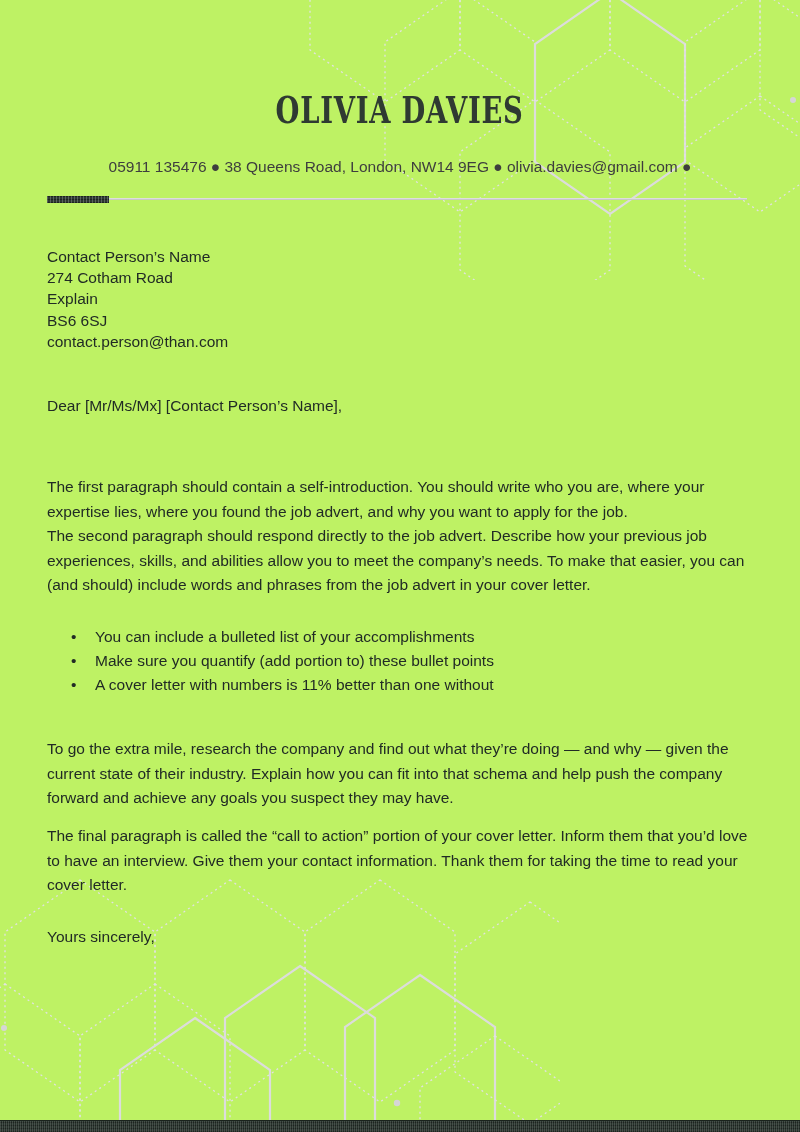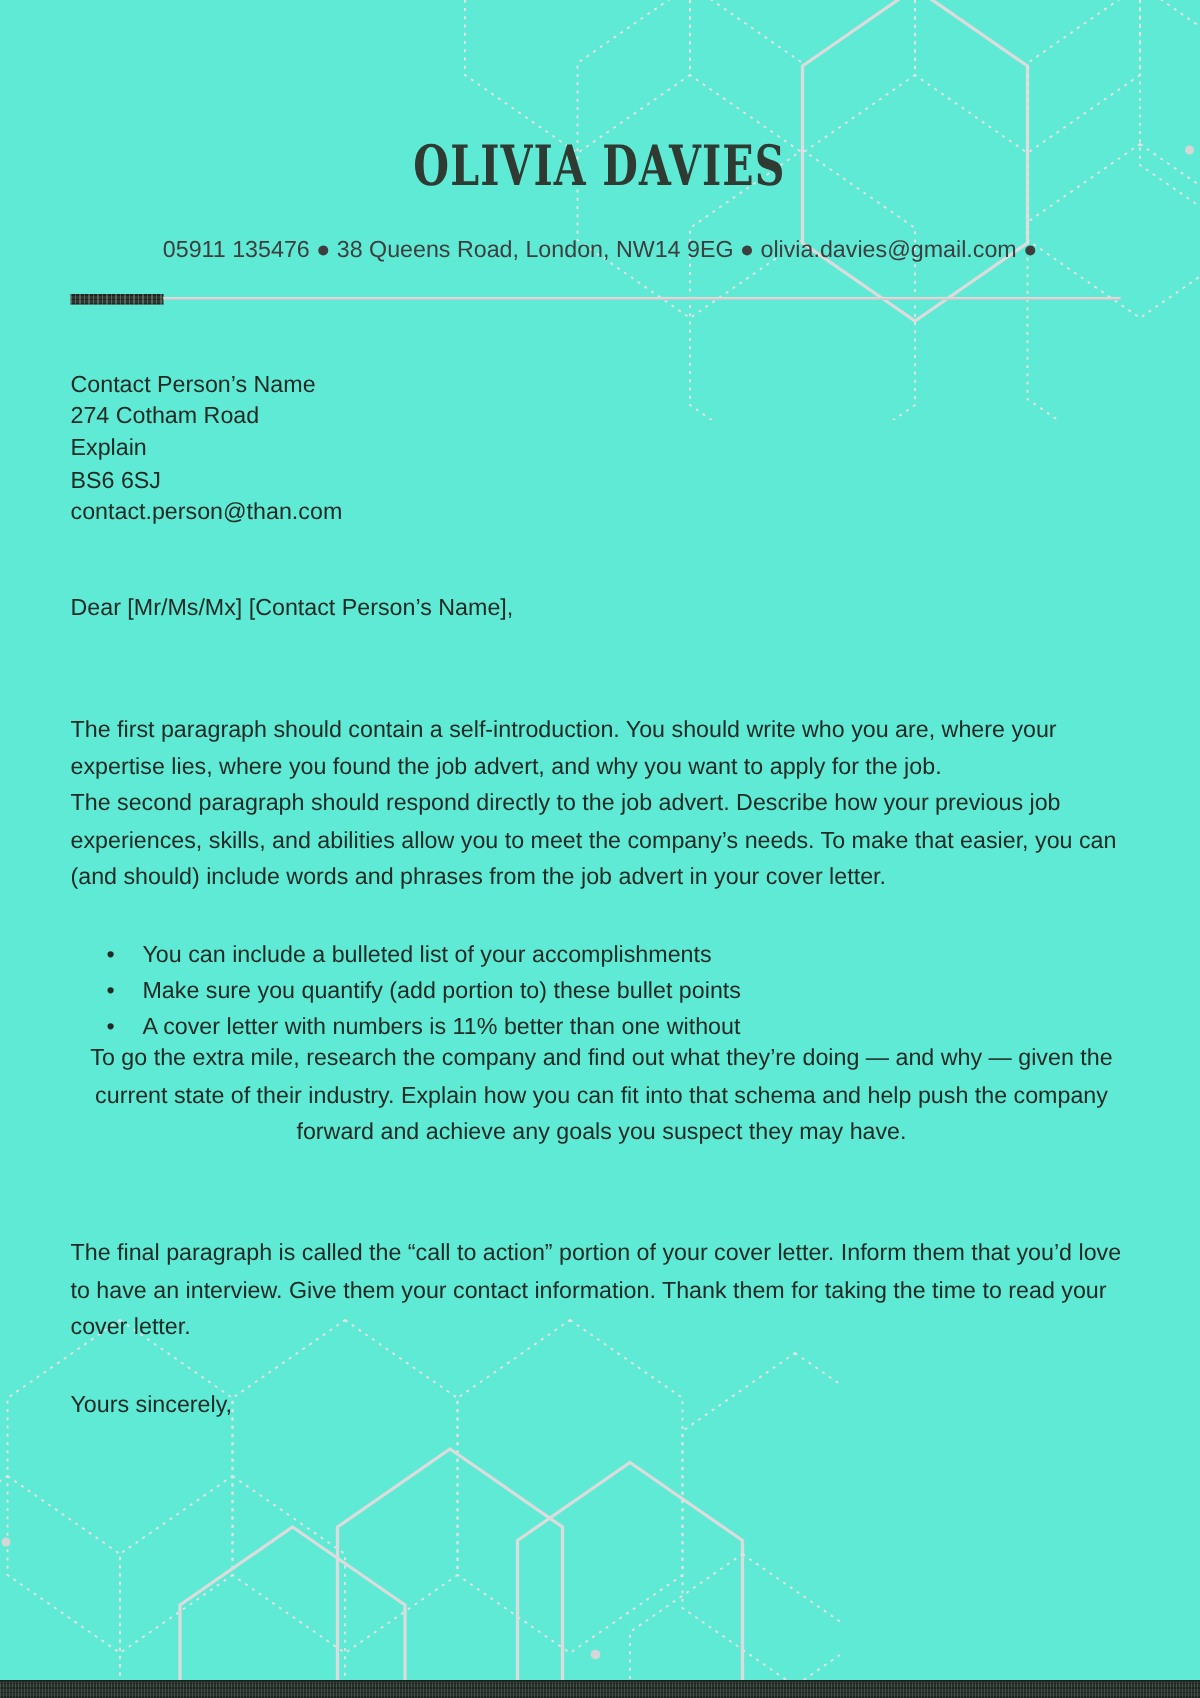--- a/index.html
+++ b/index.html
@@ -2,21 +2,21 @@
 <html><head>
 <meta charset="utf-8">
 <style>
   * { margin: 0; padding: 0; box-sizing: border-box; }
   html, body { background: #ffffff; }
   .page {
     position: relative;
     width: 800px;
     height: 1132px;
     margin: 0 auto;
-    background: #5eead4;
+    background: #bef264;
     overflow: hidden;
     font-family: "Liberation Sans", sans-serif;
     color: #212b25;
   }
   
   .hex-tr { position: absolute; top: 0; right: 0; width: 520px; height: 280px; }
   .hex-bl { position: absolute; top: 866px; left: 0; width: 560px; height: 254px; }
   .hx { fill: none; stroke: #e2e2e2; stroke-width: 1.3; stroke-dasharray: 2 3.5; }
   .hx-solid { fill: none; stroke: #dcdcdc; stroke-width: 2.2; stroke-dasharray: none; }
   .hx-dot { fill: #d6d6d6; stroke: none; }
@@ -53,21 +53,21 @@
   }
   
   .recipient {
     position: absolute; top: 246px; left: 47px; width: 708px;
     font-size: 15.5px; line-height: 21.2px; color: #212b25;
   }
   .salutation { position: absolute; top: 397px; left: 47px; width: 708px; font-size: 15.5px; }
   .para { position: absolute; left: 47px; width: 708px; font-size: 15.5px; line-height: 24.5px; }
   .para-1 { top: 446px; margin-top: 29px; }
   .para-2 { top: 524px; }
-  .para-3 { top: 694px; text-align: center; }
+  .para-3 { top: 737px; }
   .para-4 { top: 824px; }
   .bullets { position: absolute; top: 625px; left: 47px; width: 708px; list-style: none; }
   .bullets li { position: relative; padding-left: 48px; font-size: 15.5px; line-height: 24.2px; }
   .bullets li::before {
     content: "\2022";
     position: absolute; left: 24px; top: 0;
     font-size: 15.5px; color: #212b25;
   }
   .closing-block { position: absolute; top: 923px; left: 47px; width: 400px; font-size: 15.5px; line-height: 27.5px; }
   

